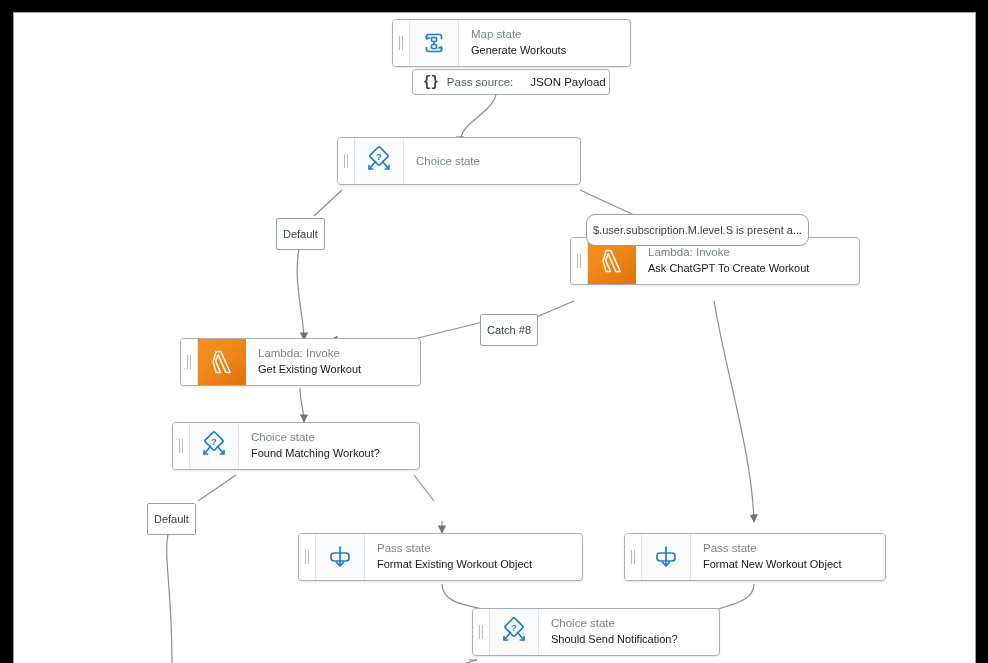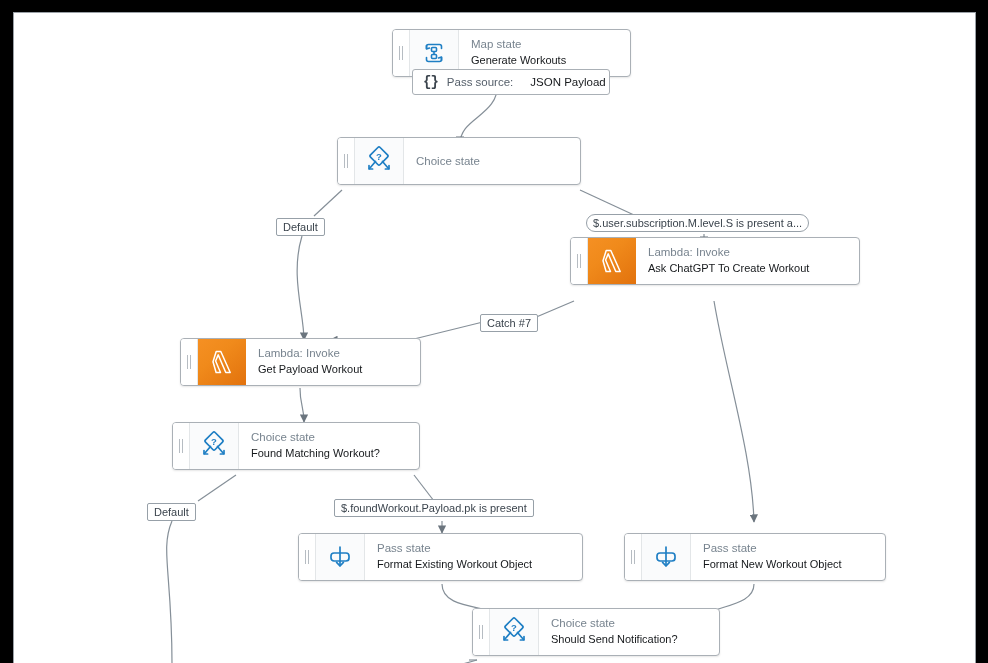--- a/index.html
+++ b/index.html
@@ -131,21 +131,21 @@
 
   
   .elabel {
     position: absolute;
     display: flex;
     align-items: center;
     height: 18px;
     background: #ffffff;
     border: 1px solid #97a0a8;
     border-radius: 2px;
-    padding: 8px 6px;
+    padding: 15px 6px;
     font-size: 11px;
     line-height: 16px;
     color: #3b444d;
     box-sizing: border-box;
     white-space: nowrap;
   }
 
   svg.icn { display: block; }
 </style>
 </head>
@@ -192,21 +192,21 @@
 
         <path d="M 740 571 C 740 592, 706 592, 690 602" marker-end="url(#arrow)"></path>
 
         <path d="M 463 647 L 395 666"></path>
         <path d="M 620 651 L 648 668"></path>
 
         <path d="M 455 647 L 463 647"></path>
       </g>
     </svg>
 
-    <div class="node" style="left:378px; top:6px; width:239px;margin-top:10px;">
+    <div class="node" style="left:378px; top:6px; width:239px;">
       <div class="grip">
         <span class="gripwrap">
             <i></i>
             <i></i>
           </span>
       </div>
       <div class="iconbox">
         <svg class="icn" width="28" height="28" viewBox="0 0 28 28">
           <path d="M6.5 9.5 V7.5 A2 2 0 0 1 8.5 5.5 H19.5 A2 2 0 0 1 21.5 7.5 V9.5" fill="none" stroke="#1f7fc4" stroke-width="1.6" stroke-linecap="round"></path>
           <path d="M21.5 18.5 V20.5 A2 2 0 0 1 19.5 22.5 H8.5 A2 2 0 0 1 6.5 20.5 V18.5" fill="none" stroke="#1f7fc4" stroke-width="1.6" stroke-linecap="round"></path>
@@ -276,21 +276,21 @@
             <i></i>
           </span>
       </div>
       <div class="iconbox lambda">
         <svg class="icn" width="34" height="34" viewBox="0 0 34 34">
           <path d="M11.2 6.5 h4.6 l9.4 21 h-4.4 l-7.6 -17.6 -2.6 6.1 4.9 11.5 h-4.4 L8 16.8 z" fill="none" stroke="#ffffff" stroke-width="1.5" stroke-linejoin="round"></path>
         </svg>
       </div>
       <div class="body">
         <div class="kind">Lambda: Invoke</div>
-        <div class="title">Get Payload Workout</div>
+        <div class="title">Get Existing Workout</div>
       </div>
     </div>
 
     <div class="node" style="left:158px; top:409px; width:248px;">
       <div class="grip">
         <span class="gripwrap">
             <i></i>
             <i></i>
           </span>
       </div>
@@ -370,20 +370,19 @@
       <div class="body">
         <div class="kind">Choice state</div>
         <div class="title">Should Send Notification?</div>
       </div>
     </div>
 
     <div class="elabel" style="left:262px; top:205px;">Default</div>
 
     <div class="elabel" style="left:572px; top:201px;border-radius:9px;">$.user.subscription.M.level.S is present a...</div>
 
-    <div class="elabel" style="left:466px; top:301px;">Catch #7</div>
+    <div class="elabel" style="left:466px; top:301px;">Catch #8</div>
 
     <div class="elabel" style="left:133px; top:490px;">Default</div>
 
-    <div class="elabel" style="left:320px; top:486px;">$.foundWorkout.Payload.pk is present</div>
 
   </div>
 </div>
 
 </body></html>

